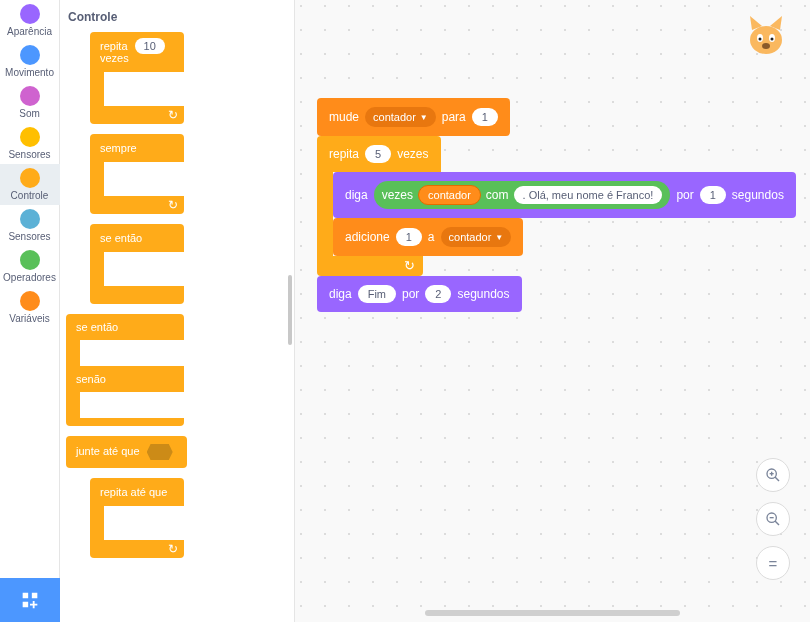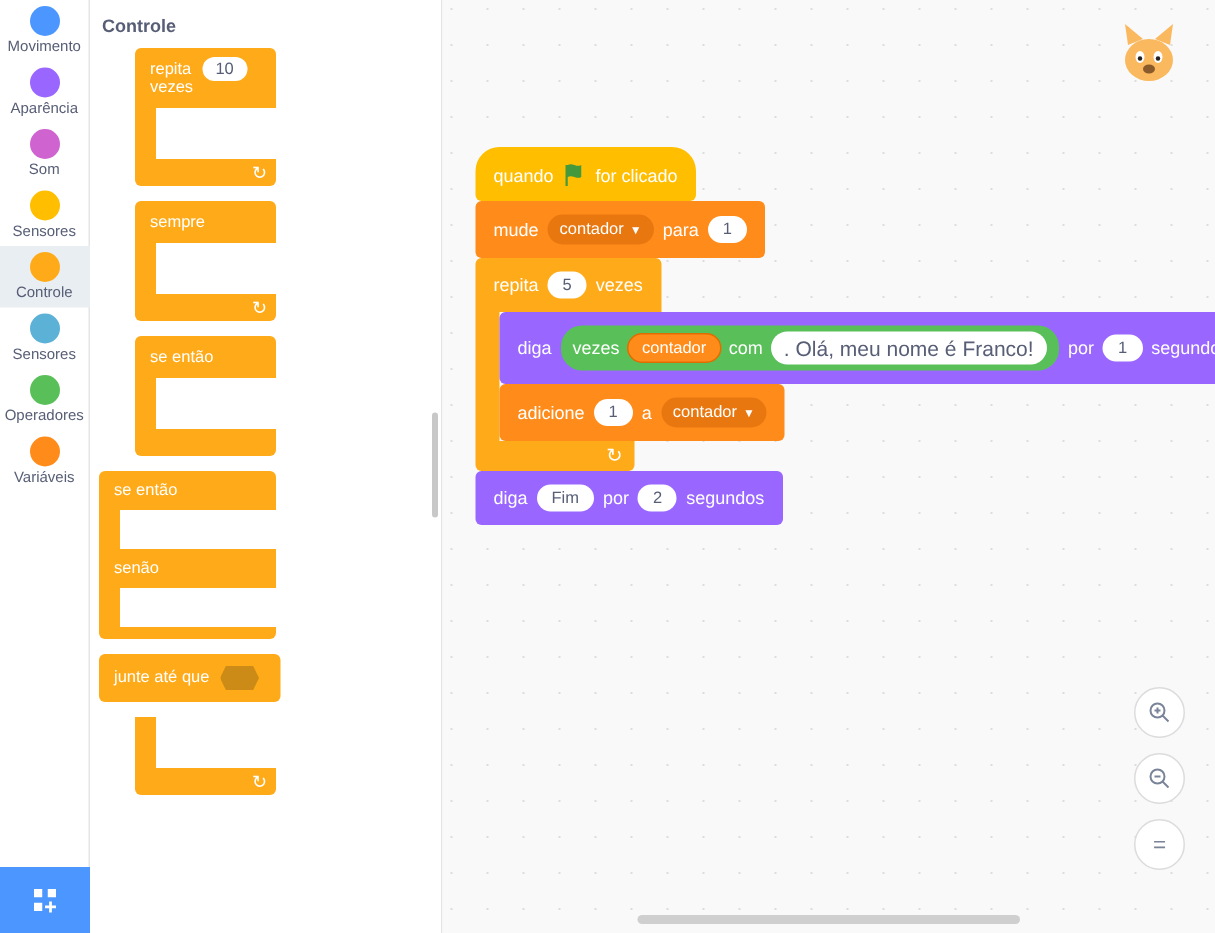--- a/index.html
+++ b/index.html
@@ -65,29 +65,29 @@
   .col-variables { background: #ff8c1a; }
   .col-control { background: #ffab19; }
   .col-looks { background: #9966ff; justify-content: space-between; }
   .bd-control { border-color: #ffab19 !important; }
 
   .flag { display:inline-block; width:16px; height:16px; }
   .flag svg { width:16px; height:16px; }
 
   .oper-reporter { background:#59c059; border-radius: 14px; padding: 4px 8px; display:inline-flex; align-items:center; gap:5px; }
   .var-reporter { background:#ff8c1a; border:1px solid #e06d00; border-radius: 14px; padding: 3px 9px; font-size: 11px; }
-  .txt-pill { background:#fff; color:#575e75; border-radius: 14px; padding: 3px 9px; font-size: 14px; }
+  .txt-pill { background:#fff; color:#575e75; border-radius: 14px; padding: 3px 9px; font-size: 11px; }
 
 </style>
 </head>
 <body>
 
 <div class="cat-rail">
+  <div class="cat-item"><div class="dot" style="background:#9966ff"></div><span>Aparência</span></div>
   <div class="cat-item"><div class="dot" style="background:#4c97ff"></div><span>Movimento</span></div>
-  <div class="cat-item"><div class="dot" style="background:#9966ff"></div><span>Aparência</span></div>
   <div class="cat-item"><div class="dot" style="background:#cf63cf"></div><span>Som</span></div>
   <div class="cat-item"><div class="dot" style="background:#ffbf00"></div><span>Sensores</span></div>
   <div class="cat-item active"><div class="dot" style="background:#ffab19"></div><span>Controle</span></div>
   <div class="cat-item"><div class="dot" style="background:#5cb1d6"></div><span>Sensores</span></div>
   <div class="cat-item"><div class="dot" style="background:#59c059"></div><span>Operadores</span></div>
   <div class="cat-item"><div class="dot" style="background:#ff8c1a"></div><span>Variáveis</span></div>
 
   <div class="backpack-tab">
     <svg width="22" height="22" viewBox="0 0 24 24">
         <path d="M4 14h6v6H4zM14 4h6v6h-6zM4 4h6v6H4z"></path>
@@ -141,20 +141,24 @@
     <div class="cgap ctrl-bd"></div>
     <div class="crow ctrl-bg" style="height:6px;padding:4px;border-radius:0 0 4px 4px;"></div>
   </div>
 
   <div class="pblock ctrl-bg stack">
     <span>junte até que</span>
     <span class="hex"></span>
   </div>
 
   <div class="cblock">
+    <div class="ctop ctrl-bg">
+      <span>repita até que</span>
+      <span class="hex"></span>
+    </div>
     <div class="cbody ctrl-bd"></div>
     <div class="cbot ctrl-bg">
         <span class="loop">↻</span>
       </div>
   </div>
 
   <div class="scroll-hint"></div>
 </div>
 
 <div class="workspace">
@@ -167,29 +171,20 @@
       <ellipse cx="18" cy="26" rx="3" ry="4" fill="#fff"></ellipse>
       <ellipse cx="30" cy="26" rx="3" ry="4" fill="#fff"></ellipse>
       <circle cx="18" cy="27" r="1.5" fill="#222"></circle>
       <circle cx="30" cy="27" r="1.5" fill="#222"></circle>
       <ellipse cx="24" cy="34" rx="4" ry="3" fill="#8a5a2a"></ellipse>
     </svg>
   </div>
 
   <div class="stack-root">
 
-    <div class="blk hat col-events">
-      <span>quando</span>
-      <span class="flag">
-        <svg viewBox="0 0 16 16">
-            <path fill="#45993d" d="M2 1v14h1.5V9c3-2 6 2 9 0V1c-3 2-6-2-9 0V1z"></path>
-          </svg>
-      </span>
-      <span>for clicado</span>
-    </div>
 
     <div class="blk col-variables">
       <span>mude</span>
       <span class="drop">
         <span>contador</span>
           <span class="dd">▼</span>
       </span>
       <span>para</span>
       <span class="pill">1</span>
     </div>

